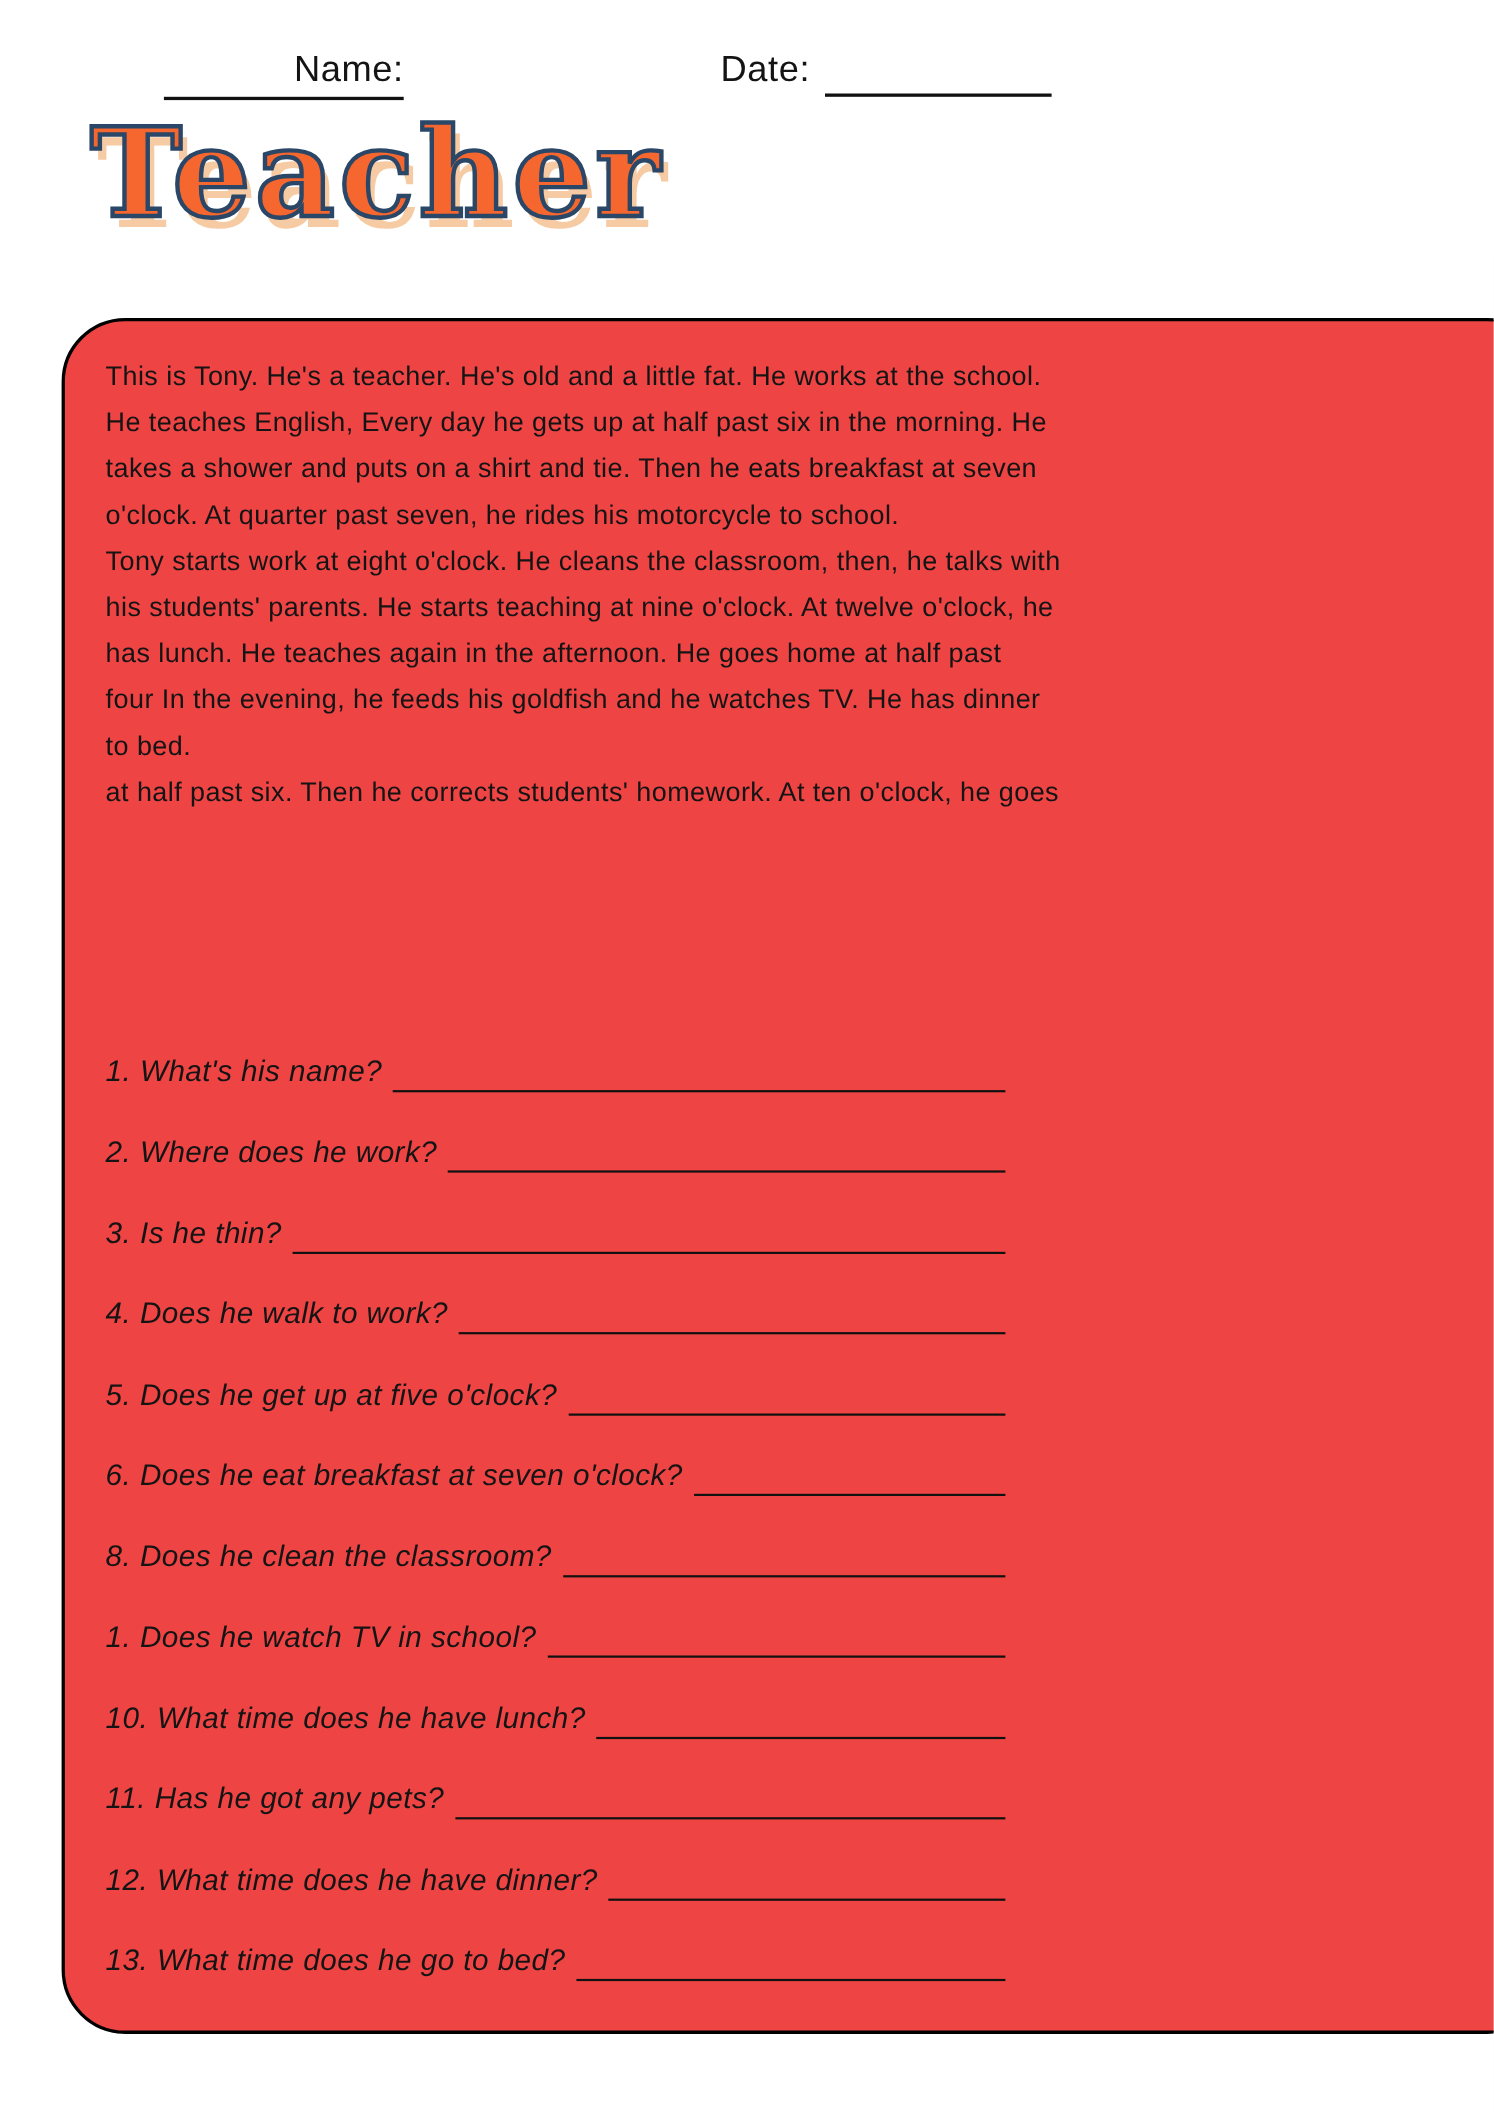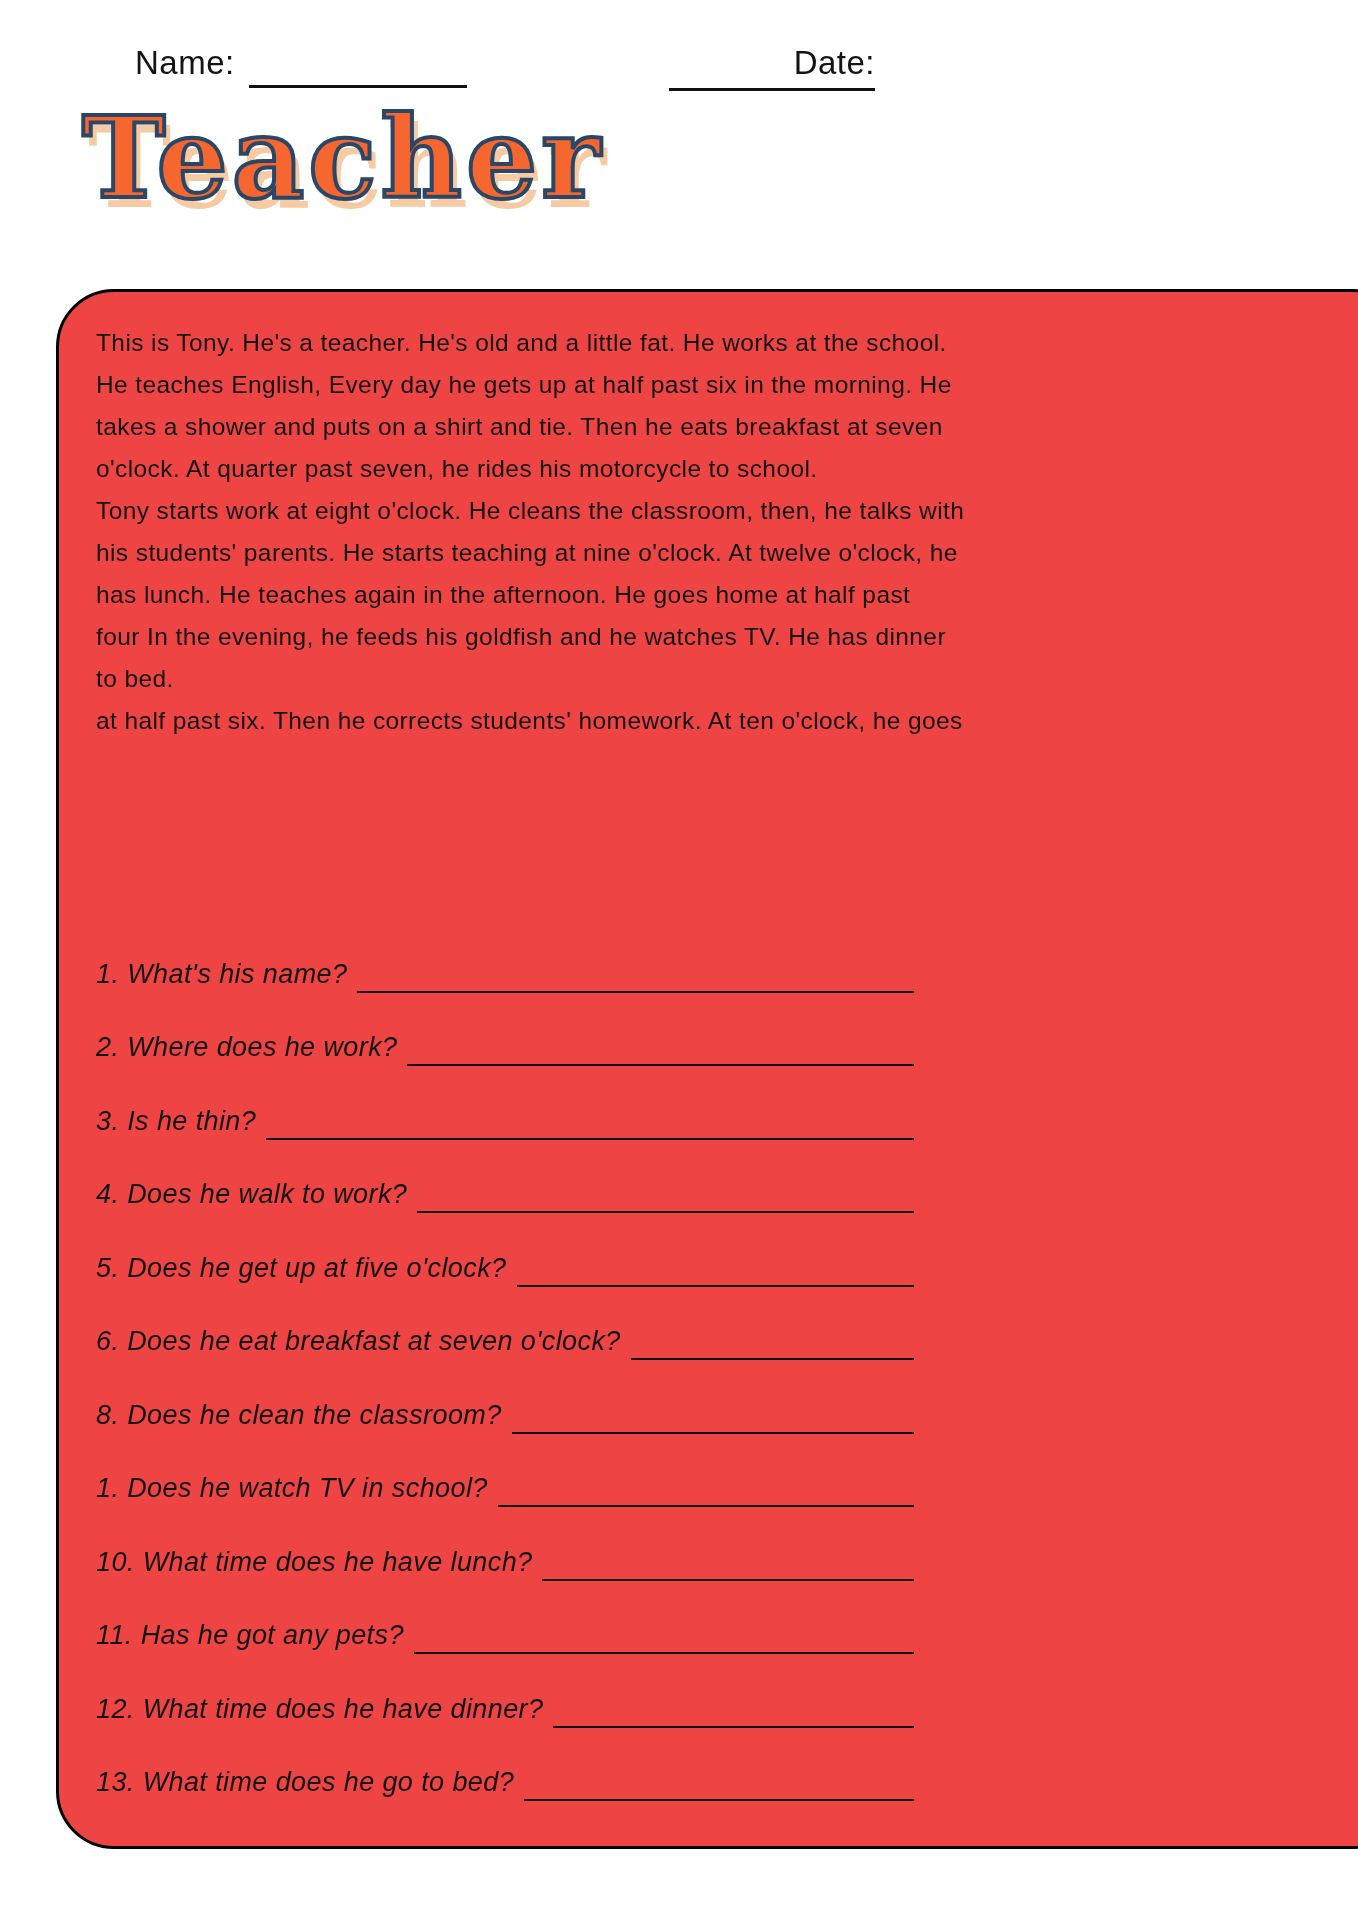--- a/index.html
+++ b/index.html
@@ -8,22 +8,22 @@
     width: 1358px;
     height: 1920px;
     background: #ffffff;
     font-family: "Liberation Sans", sans-serif;
     color: var(--text, #141414);
     overflow: hidden;
   }
 
   
   .header-group { position: absolute; top: 44px; display: flex; align-items: flex-end; }
-  .name-group { left: 135px; }
-  .date-group { left: 655px; flex-direction: column; }
+  .name-group { left: 135px; flex-direction: column; }
+  .date-group { left: 655px; }
   .header-label {
     font-size: 33px;
     letter-spacing: 0.5px;
     color: var(--text, #141414);
   }
   .header-blank {
     display: inline-block;
     border-bottom: 3px solid var(--line, #111111);
     transform: translateY(6px);
     margin-left: 14px;

